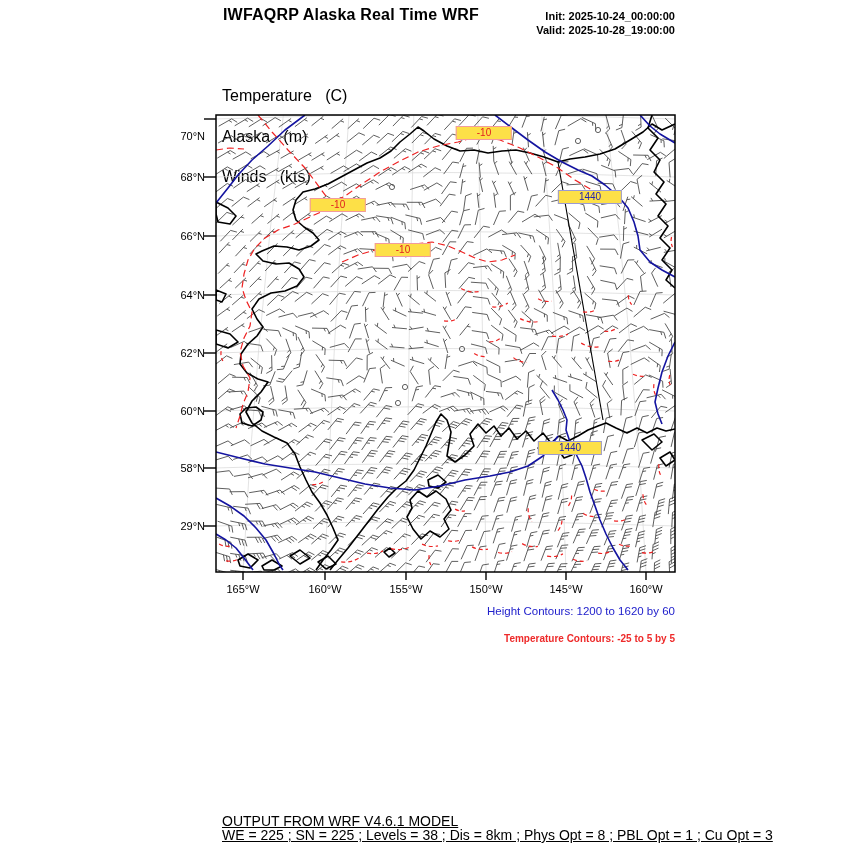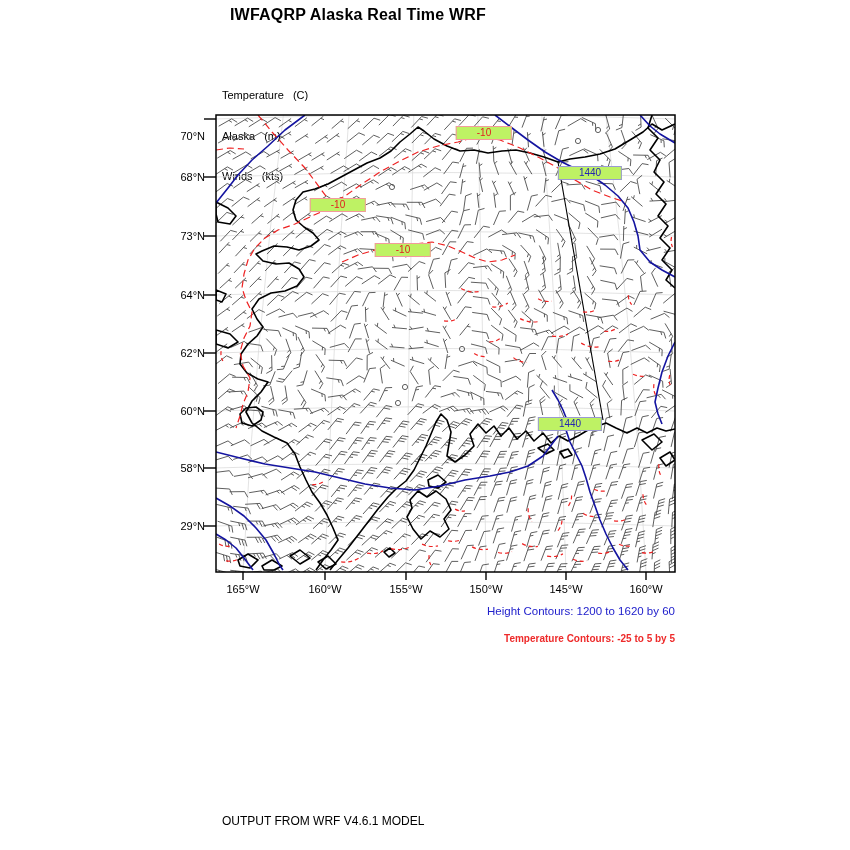--- a/index.html
+++ b/index.html
@@ -1,37 +1,41 @@
 <!DOCTYPE html>
 <html><head>
 <meta charset="utf-8">
 <style>
   html,body{margin:0;padding:0;background:#fff;}
   #page{position:relative;width:850px;height:850px;background:#ffffff;overflow:hidden;
         font-family:"Liberation Sans","DejaVu Sans",sans-serif;color:#000;}
   .abs{position:absolute;}
-  #title{left:216px;top:6px;width:270px;text-align:right;font-size:16px;font-weight:bold;letter-spacing:0.2px;}
+  #title{left:216px;top:6px;width:270px;text-align:center;font-size:16px;font-weight:bold;letter-spacing:0.2px;}
   #initvalid{right:175px;top:9px;text-align:right;font-size:11px;font-weight:bold;line-height:14px;}
-  #legend{left:222px;top:62px;font-size:11px;line-height:13.5px;white-space:pre;}
+  #legend{left:222px;top:62px;font-size:16px;line-height:13.5px;white-space:pre;}
   #mapsvg{left:0;top:0;}
   .latlab{position:absolute;right:645px;width:60px;text-align:right;font-size:11px;}
   .lonlab{position:absolute;top:583px;width:60px;text-align:center;font-size:11px;}
-  .clabel{position:absolute;transform:translate(-50%,-50%);background:#bef264;font-size:10px;
+  .clabel{position:absolute;transform:translate(-50%,-50%);background:#fde047;font-size:10px;
           padding:0px 20px;border:1px solid;line-height:12px;white-space:nowrap;}
   .clabel.temperature{color:#e02020;border-color:#f29b9b;}
-  .clabel.height{color:#2424b0;border-color:#9a9ad2;}
+  .clabel.height{color:#2424b0;border-color:#9a9ad2;margin-top:24px;}
   #hnote{right:175px;top:605px;font-size:11.5px;color:#2121cc;}
   #tnote{right:175px;top:633px;font-size:10px;color:#ee2a2a;text-align:right;font-weight:bold;}
-  #footer{left:222px;top:814px;font-size:12px;line-height:14px;}
+  #footer{left:222px;top:814px;font-size:14px;line-height:14px;text-decoration:underline;}
 </style>
 </head>
 <body>
 
 <div id="page">
   <div class="abs" id="title">IWFAQRP Alaska Real Time WRF</div>
+  <div class="abs" id="initvalid">
+    <div>Init: 2025-10-24_00:00:00</div>
+    <div>Valid: 2025-10-28_19:00:00</div>
+  </div>
   <div class="abs" id="legend">
     <div>Temperature   (C)</div>
     <div>Alaska   (m)</div>
     <div>Winds   (kts)</div>
   </div>
 
   <svg class="abs" id="mapsvg" width="850" height="850">
       <defs>
         <clipPath id="mapclip">
           <rect x="216" y="115" width="459" height="457"></rect>
@@ -994,21 +998,21 @@
         <line x1="406" y1="572" x2="406" y2="580"></line>
         <line x1="486" y1="572" x2="486" y2="580"></line>
         <line x1="566" y1="572" x2="566" y2="580"></line>
         <line x1="646" y1="572" x2="646" y2="580"></line>
       </g>
     </svg>
 
   <div id="labels">
       <div class="latlab" style="top: 130px;">70°N</div>
       <div class="latlab" style="top: 171px;">68°N</div>
-      <div class="latlab" style="top: 230px;">73°N</div>
+      <div class="latlab" style="top: 230px;">66°N</div>
       <div class="latlab" style="top: 289px;">64°N</div>
       <div class="latlab" style="top: 347px;">62°N</div>
       <div class="latlab" style="top: 405px;">60°N</div>
       <div class="latlab" style="top: 462px;">58°N</div>
       <div class="latlab" style="top: 520px;">29°N</div>
       <div class="lonlab" style="left: 213px;">165°W</div>
       <div class="lonlab" style="left: 295px;">160°W</div>
       <div class="lonlab" style="left: 376px;">155°W</div>
       <div class="lonlab" style="left: 456px;">150°W</div>
       <div class="lonlab" style="left: 536px;">145°W</div>
@@ -1018,14 +1022,15 @@
       <div class="clabel temperature" style="left: 484px; top: 133px;">-10</div>
       <div class="clabel height" style="left: 590px; top: 173px;">1440</div>
       <div class="clabel height" style="left: 570px; top: 424px;">1440</div>
     </div>
 
   <div class="abs" id="hnote">Height Contours: 1200 to 1620 by 60</div>
   <div class="abs" id="tnote">Temperature Contours: -25 to 5 by 5</div>
 
   <div class="abs" id="footer">
     <div>OUTPUT FROM WRF V4.6.1 MODEL</div>
+    <div>WE = 225 ; SN = 225 ; Levels = 38 ; Dis = 8km ; Phys Opt = 8 ; PBL Opt = 1 ; Cu Opt = 3</div>
   </div>
 </div>
 
 </body></html>

